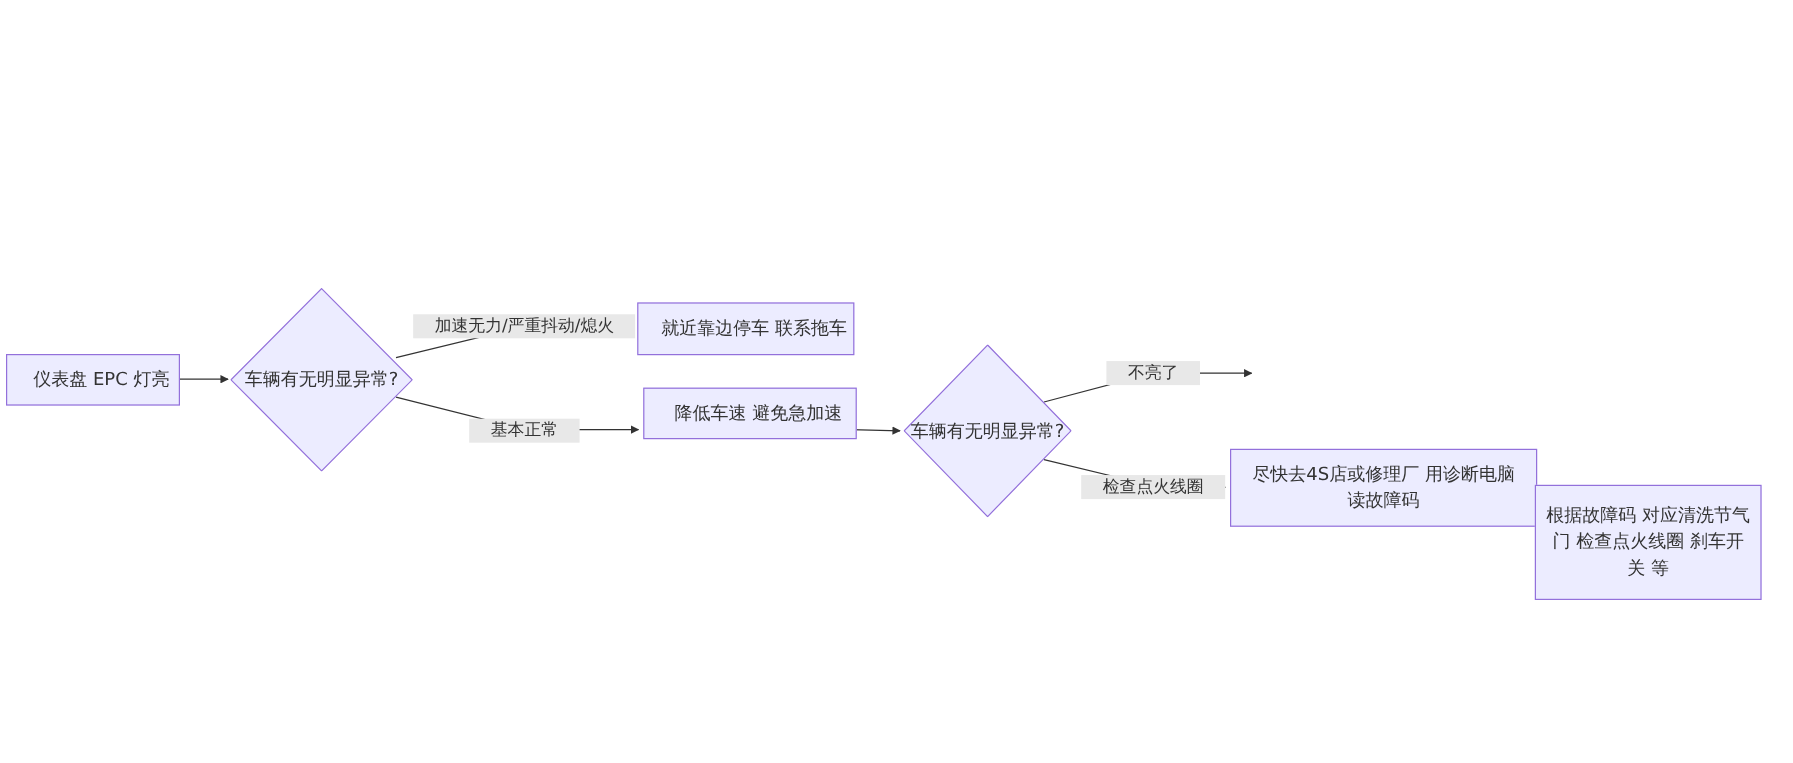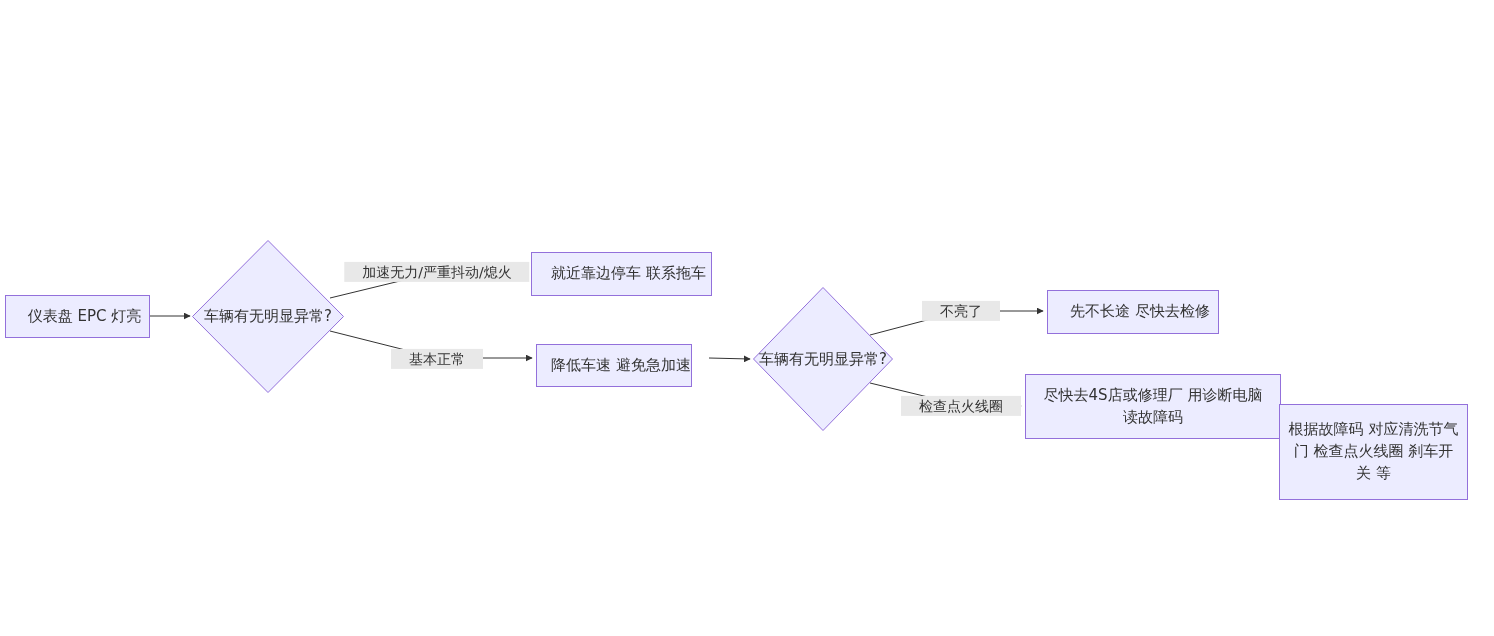--- a/index.html
+++ b/index.html
@@ -99,30 +99,29 @@
 
   <div class="node-diamond" style="left:192px; top:240px; width:152px; height:153px;">
     <svg width="152" height="153" viewBox="0 0 152 153">
       <polygon points="76,0.5 151.5,76.5 76,152.5 0.5,76.5"></polygon>
     </svg>
     <div class="diamond-label">车辆有无明显异常?</div>
   </div>
 
   <div class="node-rect single" style="left:531px; top:252px; width:181px; height:44px;">就近靠边停车 联系拖车</div>
 
-  <div class="node-rect single" style="left:536px; top:344px; width:156px; height:43px;">降低车速 避免急加速</div>
+  <div class="node-rect single" style="left:536px; top:323px; width:178px; height:43px;">降低车速 避免急加速</div>
 
   <div class="node-diamond" style="left:753px; top:287px; width:140px; height:144px;">
     <svg width="140" height="144" viewBox="0 0 140 144">
       <polygon points="70,0.5 139.5,72 70,143.5 0.5,72"></polygon>
     </svg>
     <div class="diamond-label">车辆有无明显异常?</div>
   </div>
 
-  <div class="node-rect single" style="left:1047px; top:290px; width:172px; height:44px;">先不长途 尽快去检修</div>
 
   <div class="node-rect" style="left:1025px; top:374px; width:256px; height:65px; padding:4px 17px;">尽快去4S店或修理厂 用诊断电脑读故障码</div>
 
   <div class="node-rect" style="left:1279px; top:363px; width:189px; height:96px; padding:4px 7px;margin-top:41px;">根据故障码 对应清洗节气门 检查点火线圈 刹车开关 等</div>
 
   <div class="edge-label" style="left:437px; top:272px;">加速无力/严重抖动/熄火</div>
 
   <div class="edge-label" style="left:437px; top:359px;">基本正常</div>
 
   <div class="edge-label" style="left:961px; top:311px;">不亮了</div>

